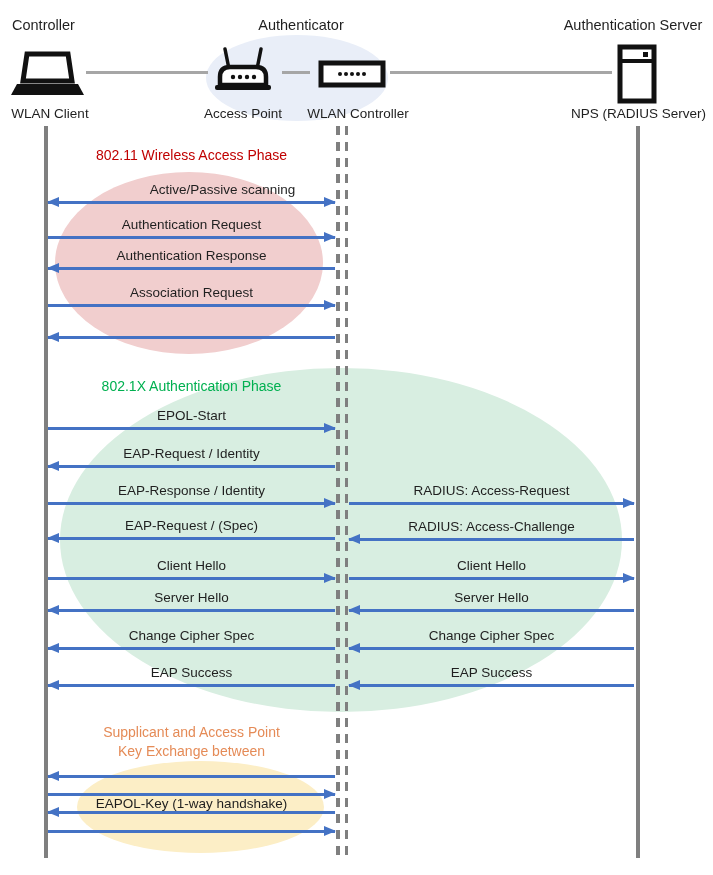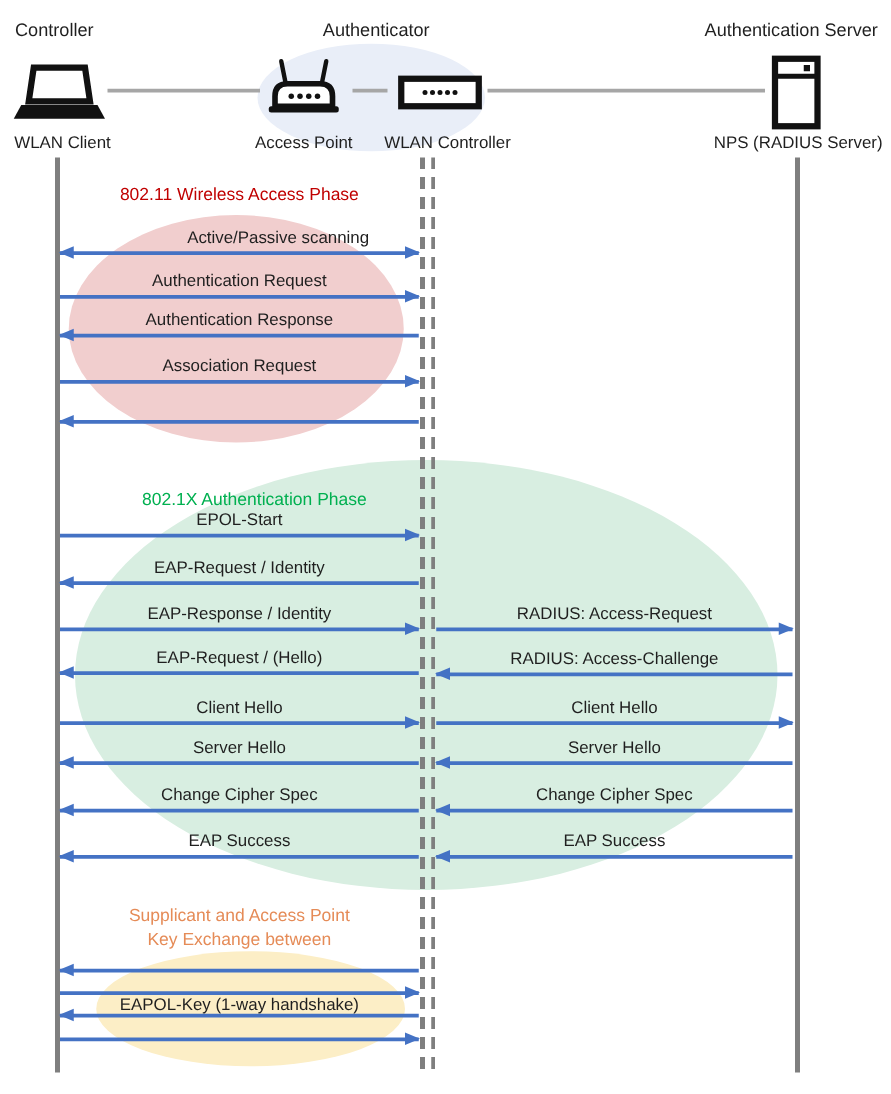--- a/index.html
+++ b/index.html
@@ -95,21 +95,21 @@
   <div class="caption" style="left:193px;width:100px;">Access Point</div>
   <div class="caption" style="left:298px;width:120px;">WLAN Controller</div>
   <div class="caption" style="left:566px;width:145px;">NPS (RADIUS Server)</div>
 
   <div class="lifeline" style="left:44px;"></div>
   <div class="lifeline-dashed" style="left:336px;"></div>
   <div class="lifeline-dashed" style="left:344.5px;"></div>
   <div class="lifeline" style="left:636px;"></div>
 
   <div class="phase-title pt-red" style="top:146px;">802.11 Wireless Access Phase</div>
-  <div class="phase-title pt-green" style="top:390px;padding-left:12px;">802.1X Authentication Phase</div>
+  <div class="phase-title pt-green" style="top:377px;">802.1X Authentication Phase</div>
   <div class="phase-title pt-orange" style="top:723px;">
     <div>Supplicant and Access Point</div>
     <div>Key Exchange between</div>
   </div>
 
   <div class="abs" style="left:0;top:0;width:713px;height:875px;">
       <div class="msg-label" style="left: 48px; width: 287px; top: 181px; margin-left: 31px;">Active/Passive scanning</div>
       <div class="msg-line" style="left: 48px; width: 287px; top: 201px;">
         <i class="ah ah-l"></i>
         <i class="ah ah-r"></i>
@@ -138,21 +138,21 @@
         <i class="ah ah-l"></i>
       </div>
       <div class="msg-label" style="left: 48px; width: 287px; top: 482px;">EAP-Response / Identity</div>
       <div class="msg-line" style="left: 48px; width: 287px; top: 502px;">
         <i class="ah ah-r"></i>
       </div>
       <div class="msg-label" style="left: 349px; width: 285px; top: 482px;">RADIUS: Access-Request</div>
       <div class="msg-line" style="left: 349px; width: 285px; top: 502px;">
         <i class="ah ah-r"></i>
       </div>
-      <div class="msg-label" style="left: 48px; width: 287px; top: 517px;">EAP-Request / (Hello)</div>
+      <div class="msg-label" style="left: 48px; width: 287px; top: 517px;">EAP-Request / (Spec)</div>
       <div class="msg-line" style="left: 48px; width: 287px; top: 537px;">
         <i class="ah ah-l"></i>
       </div>
       <div class="msg-label" style="left: 349px; width: 285px; top: 518px;">RADIUS: Access-Challenge</div>
       <div class="msg-line" style="left: 349px; width: 285px; top: 538px;">
         <i class="ah ah-l"></i>
       </div>
       <div class="msg-label" style="left: 48px; width: 287px; top: 557px;">Client Hello</div>
       <div class="msg-line" style="left: 48px; width: 287px; top: 577px;">
         <i class="ah ah-r"></i>

